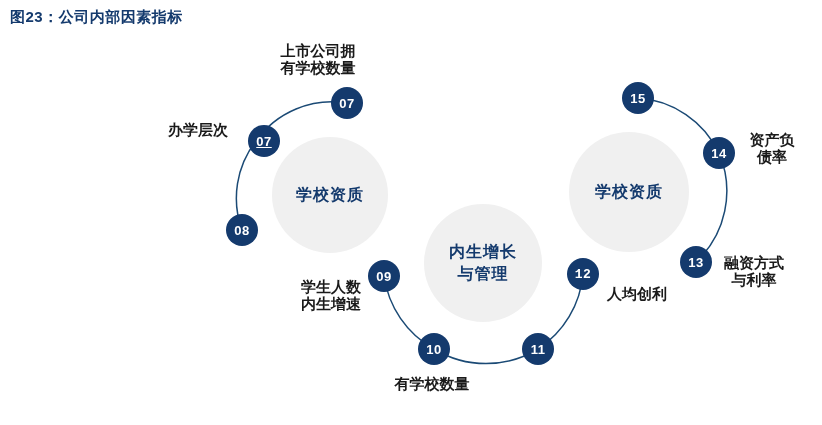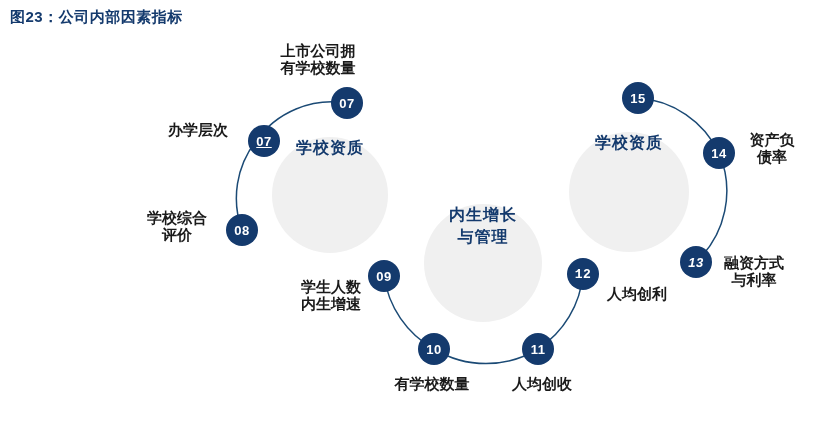--- a/index.html
+++ b/index.html
@@ -33,21 +33,21 @@
   .connectors path {
     fill: none;
     stroke: var(--line, #1b4a75);
     stroke-width: 1.5;
   }
   .cluster {
     position: absolute;
     border-radius: 50%;
     background: var(--cluster_fill, #f0f0f0);
     display: flex;
-    align-items: flex-start;
+    align-items: center;
     justify-content: center;
     z-index: 1;
   }
   .cluster-label {
     font-size: 16px;
     font-weight: bold;
     color: var(--navy, #143a6d);
     letter-spacing: 1px;
     text-align: center;
     white-space: pre-line;
@@ -107,32 +107,29 @@
     <span class="cluster-label">学校资质</span>
   </div>
 
   <div class="node" style="left:331px; top:87px;">07</div>
   <div class="node" style="left:248px; top:125px;text-decoration:underline;">07</div>
   <div class="node" style="left:226px; top:214px;">08</div>
   <div class="node" style="left:368px; top:260px;">09</div>
   <div class="node" style="left:418px; top:333px;">10</div>
   <div class="node" style="left:522px; top:333px;">11</div>
   <div class="node" style="left:567px; top:258px;font-family:Liberation Mono, monospace;">12</div>
-  <div class="node" style="left:680px; top:246px;font-style:italic;">13</div>
+  <div class="node" style="left:680px; top:246px;">13</div>
   <div class="node" style="left:703px; top:137px;">14</div>
   <div class="node" style="left:622px; top:82px;">15</div>
 
   <div class="node-label" style="left:228px; top:42px; width:180px;">上市公司拥
 有学校数量</div>
   <div class="node-label" style="left:138px; top:109px; width:120px;margin-top:12px;">办学层次</div>
-  <div class="node-label" style="left:117px; top:209px; width:120px;">学校综合
-评价</div>
   <div class="node-label" style="left:271px; top:278px; width:120px;">学生人数
 内生增速</div>
   <div class="node-label" style="left:352px; top:375px; width:160px;">有学校数量</div>
-  <div class="node-label" style="left:482px; top:375px; width:120px;">人均创收</div>
   <div class="node-label" style="left:704px; top:254px; width:100px;">融资方式
 与利率</div>
   <div class="node-label" style="left:577px; top:285px; width:120px;">人均创利</div>
   <div class="node-label" style="left:722px; top:131px; width:100px;">资产负
 债率</div>
 
 </div>
 
 </body></html>

